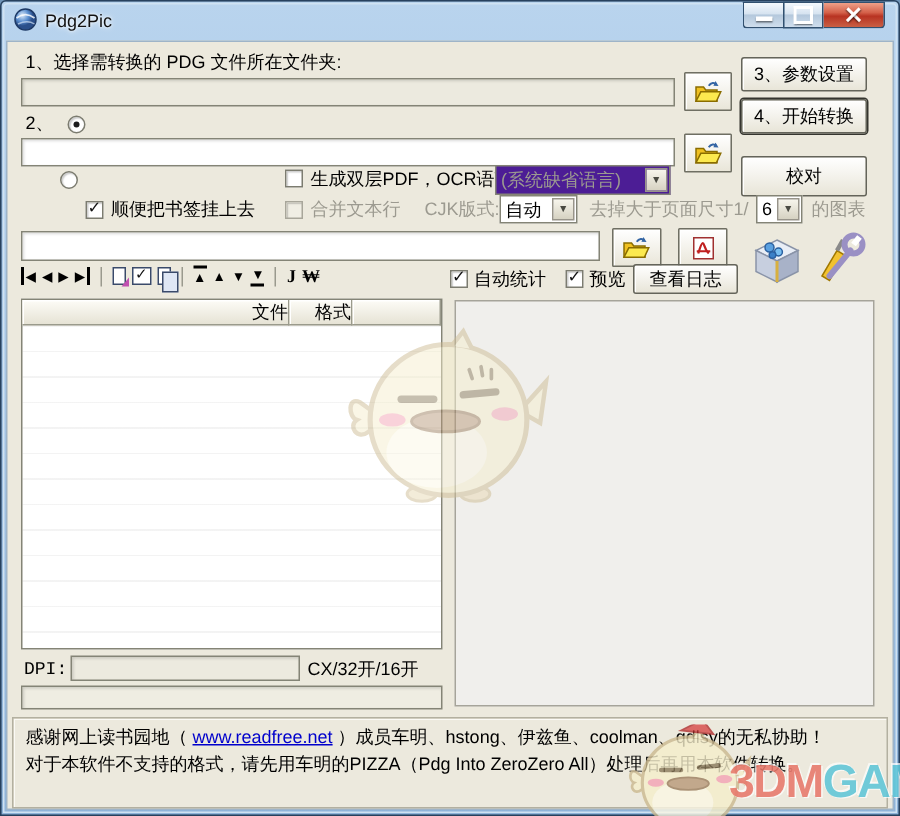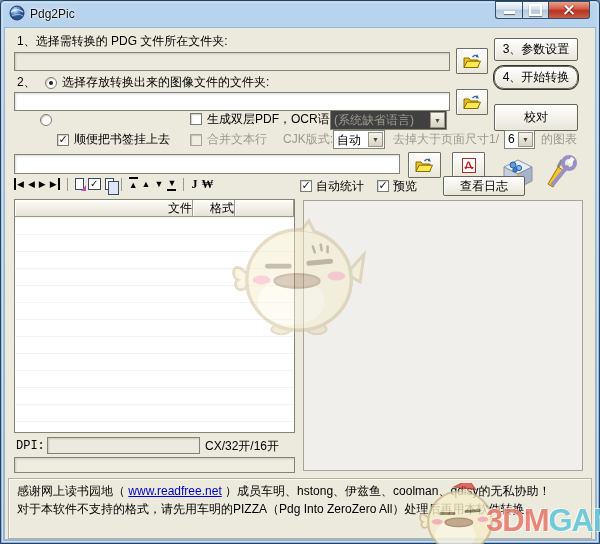--- a/index.html
+++ b/index.html
@@ -30,21 +30,21 @@
   .inp.gray{background:#eceadf;}
   .wbtn{position:absolute;font-size:12px;color:#000;display:flex;align-items:center;justify-content:center;background:linear-gradient(#ffffff,#e8e5d8);border:1px solid #64645a;border-radius:2px;box-shadow:inset 1px 1px 0 #fff;box-sizing:border-box;white-space:nowrap;}
   .wbtn.default{box-shadow:inset 1px 1px 0 #fff,0 0 0 1px #35352f;}
   .icobtn{position:absolute;background:linear-gradient(#ffffff,#e9e6d9);border:1px solid #6f6f63;box-shadow:inset 1px 1px 0 #fff;box-sizing:border-box;display:flex;align-items:center;justify-content:center;border-radius:1px;}
   .cb{position:absolute;width:12px;height:12px;background:#fff;border:1px solid #7c7c70;box-sizing:border-box;box-shadow:inset 1px 1px 1px rgba(0,0,0,.2);font-size:11px;line-height:9px;text-align:center;color:#111;}
   .cb.dis{background:#f0eee4;border-color:#a8a69a;}
   .radio{position:absolute;width:12px;height:12px;border-radius:50%;background:#fff;border:1px solid #7c7c70;box-sizing:border-box;box-shadow:inset 1px 1px 1px rgba(0,0,0,.2);}
   .radio .dot{position:absolute;left:3px;top:3px;width:4px;height:4px;border-radius:50%;background:#1c1c1c;}
   .dd{position:absolute;background:#fff;border:1px solid #848476;box-sizing:border-box;font-size:12px;}
   .dd .dtext{position:absolute;left:3px;top:1px;right:17px;white-space:nowrap;overflow:hidden;}
-  .dd.dis{background:#404040;}
+  .dd.dis{background:#4c1d95;}
   .dd.dis .dtext{color:#9c9a90;}
   .dd .dbtn{position:absolute;right:1px;top:1px;bottom:1px;width:15px;background:linear-gradient(#f7f5ec,#d6d2c2);border:1px solid #98948a;box-sizing:border-box;display:flex;align-items:center;justify-content:center;font-size:7px;color:#4a4a42;}
   
   .tbar{position:absolute;left:14px;top:176px;height:16px;display:flex;align-items:center;gap:4px;}
   .tbi{font-size:9px;color:#000;line-height:12px;display:inline-block;}
   .tbi.first{border-left:2px solid #000;padding-left:1px;}
   .tbi.last{border-right:2px solid #000;padding-right:1px;}
   .tbi.top{border-top:2px solid #000;}
   .tbi.bottom{border-bottom:2px solid #000;}
   .tbi.letter{font-size:12px;font-weight:bold;font-family:"Liberation Serif","DejaVu Serif",serif;}
@@ -114,33 +114,32 @@
       <path d="M1 13.5 L4.2 7.2 L17.5 7.2 L14.6 13.5 Z" fill="#fce94f" stroke="#8a6d00"></path>
       <path d="M9.5 3.2 C11 .8 13.4 1 14.6 2.2" fill="none" stroke="#3465a4" stroke-width="1.4"></path>
       <path d="M14 0 L16 3.4 L12.6 3.2 Z" fill="#3465a4"></path>
     </svg>
   </div>
 
   <div class="lbl" style="left:17px;top:75px;">2、</div>
   <div class="radio" style="left:45px;top:77px;">
       <div class="dot"></div>
     </div>
-  <div class="lbl" style="left:62px;top:75px;">选择存放转换出来的图像文件的文件夹:</div>
   <input class="inp" style="left: 14px; top: 92px; width: 436px; height: 19px;" value="">
   <div class="icobtn" style="left:456px;top:89px;width:32px;height:26px;">
     <svg width="19" height="15" viewBox="0 0 19 15">
       <path d="M1 4 L6 4 L7.5 6 L15 6 L15 13.5 L1 13.5 Z" fill="#f0c020" stroke="#8a6d00"></path>
       <path d="M1 13.5 L4.2 7.2 L17.5 7.2 L14.6 13.5 Z" fill="#fce94f" stroke="#8a6d00"></path>
       <path d="M9.5 3.2 C11 .8 13.4 1 14.6 2.2" fill="none" stroke="#3465a4" stroke-width="1.4"></path>
       <path d="M14 0 L16 3.4 L12.6 3.2 Z" fill="#3465a4"></path>
     </svg>
   </div>
 
   <div class="wbtn" style="left:494px;top:38px;width:84px;height:23px;">3、参数设置</div>
-  <div class="wbtn default" style="left:494px;top:66px;width:84px;height:23px;border-radius:10px;">4、开始转换</div>
+  <div class="wbtn default" style="left:494px;top:66px;width:84px;height:23px;">4、开始转换</div>
   <div class="wbtn" style="left:494px;top:104px;width:84px;height:27px;">校对</div>
 
   <div class="radio" style="left:40px;top:114px;"></div>
   <div class="cb" style="left:190px;top:113px;"></div>
   <div class="lbl" style="left:207px;top:112px;">生成双层PDF，OCR语言:</div>
   <div class="dd dis" style="left:330px;top:110px;width:117px;height:20px;">
     <span class="dtext">(系统缺省语言)</span>
     <span class="dbtn">▼</span>
   </div>
 
@@ -211,21 +210,21 @@
     <span class="tbi bottom">▼</span>
     <span class="tsep"></span>
     <span class="tbi letter">J</span>
     <span class="tbi letter">₩</span>
   </div>
 
   <div class="cb" style="left:300px;top:180px;">✓</div>
   <div class="lbl" style="left:316px;top:179px;">自动统计</div>
   <div class="cb" style="left:377px;top:180px;">✓</div>
   <div class="lbl" style="left:393px;top:179px;">预览</div>
-  <div class="wbtn" style="left:422px;top:176px;width:82px;height:20px;margin-left:21px;">查看日志</div>
+  <div class="wbtn" style="left:422px;top:176px;width:70px;height:20px;">查看日志</div>
 
   <div class="ftable">
     <div class="thead">
       <div class="th" style="width:178px;">文件</div>
       <div class="th" style="width:42px;">格式</div>
       <div class="th" style="flex:1;"></div>
     </div>
   </div>
 
   <div style="position:absolute;left:303px;top:200px;width:280px;height:271px;background:#f0efec;border:1px solid #a6a49a;box-sizing:border-box;"></div>

